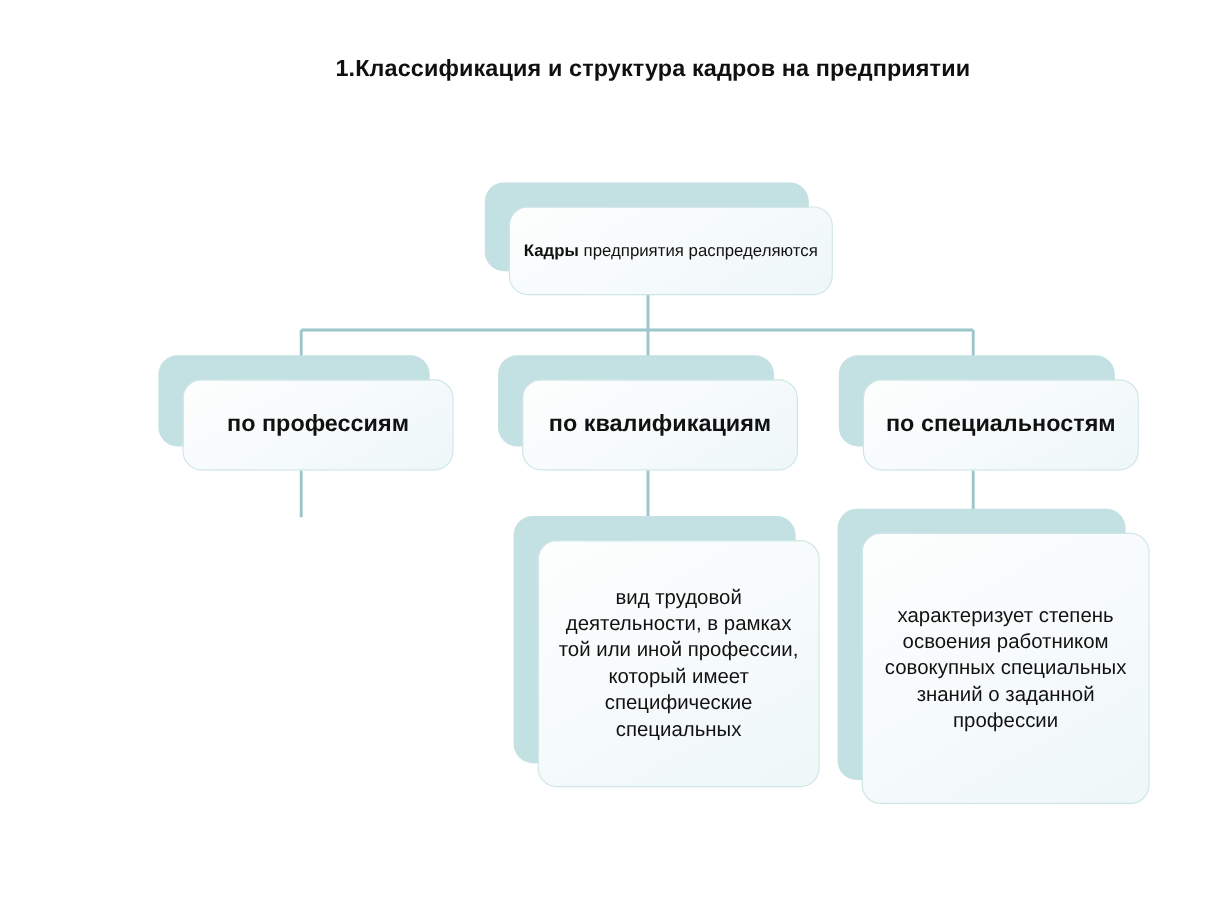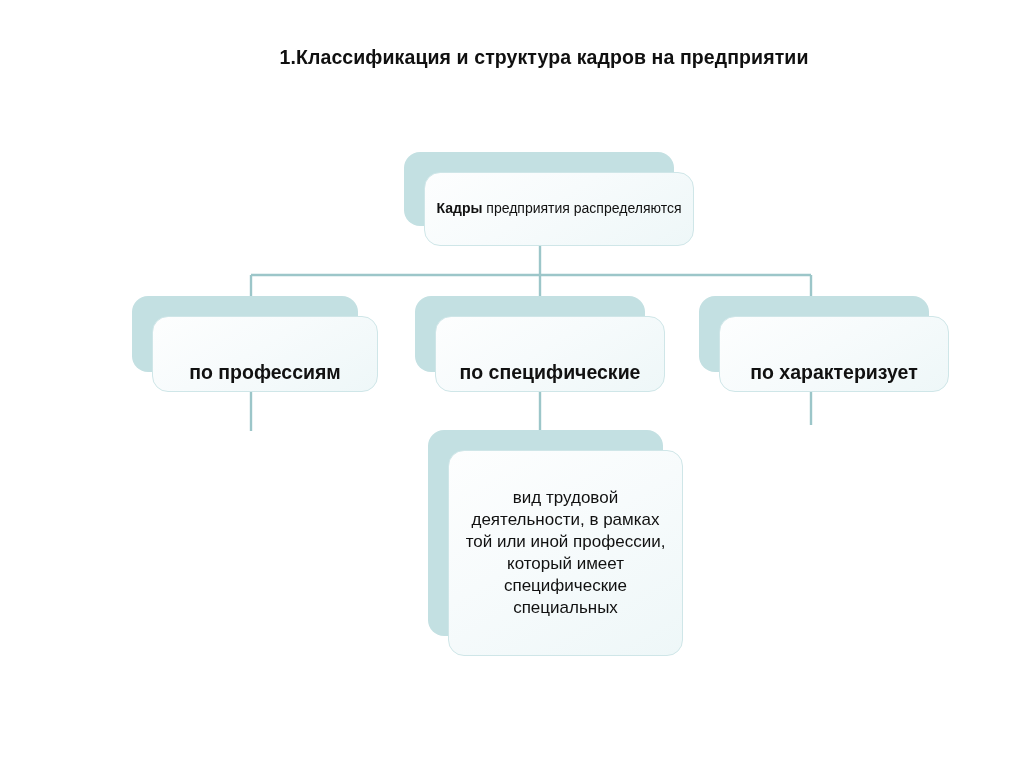--- a/index.html
+++ b/index.html
@@ -82,21 +82,21 @@
   }
 
   
   .node-root { left: 372px; top: 152px; width: 270px; height: 74px; }
   .node-root .card { font-size: 14px; font-weight: 400; }
   .node-root .card .txt { line-height: 1.22; }
   .node-root b { font-weight: 700; }
 
   
   .node-l2 { top: 296px; height: 76px; }
-  .node-l2 .card { font-size: 19.5px; font-weight: 700; align-items: flex-end; }
+  .node-l2 .card { font-size: 19.5px; font-weight: 700; }
   .node-l2 .card .txt { line-height: 1.22; }
   .node-l2-a { left: 100px; width: 226px; }
   .node-l2-b { left: 383px; width: 230px; }
   .node-l2-c { left: 667px; width: 230px; }
 
   
   .node-l3 .card { font-size: 17px; font-weight: 400; }
   .node-l3 .card .txt { line-height: 1.30; }
   .node-l3-a { left: 84px; top: 430px; width: 261px; height: 206px; }
   .node-l3-b { left: 396px; top: 430px; width: 235px; height: 206px; }
@@ -136,33 +136,39 @@
   <div class="node node-l2 node-l2-a">
     <div class="plate"></div>
     <div class="card">
       <div class="txt">по профессиям</div>
     </div>
   </div>
 
   <div class="node node-l2 node-l2-b">
     <div class="plate"></div>
     <div class="card">
-      <div class="txt">по специфические</div>
+      <div class="txt">по квалификациям</div>
     </div>
   </div>
 
   <div class="node node-l2 node-l2-c">
     <div class="plate"></div>
     <div class="card">
-      <div class="txt">по характеризует</div>
+      <div class="txt">по специальностям</div>
     </div>
   </div>
 
 
   <div class="node node-l3 node-l3-b">
     <div class="plate"></div>
     <div class="card">
       <div class="txt">вид трудовой деятельности,  в рамках той или иной профессии, который имеет специфические специальных</div>
     </div>
   </div>
 
+  <div class="node node-l3 node-l3-c">
+    <div class="plate"></div>
+    <div class="card">
+      <div class="txt">характеризует степень освоения работником совокупных специальных знаний о заданной профессии</div>
+    </div>
+  </div>
 
 </div>
 
 </body></html>

